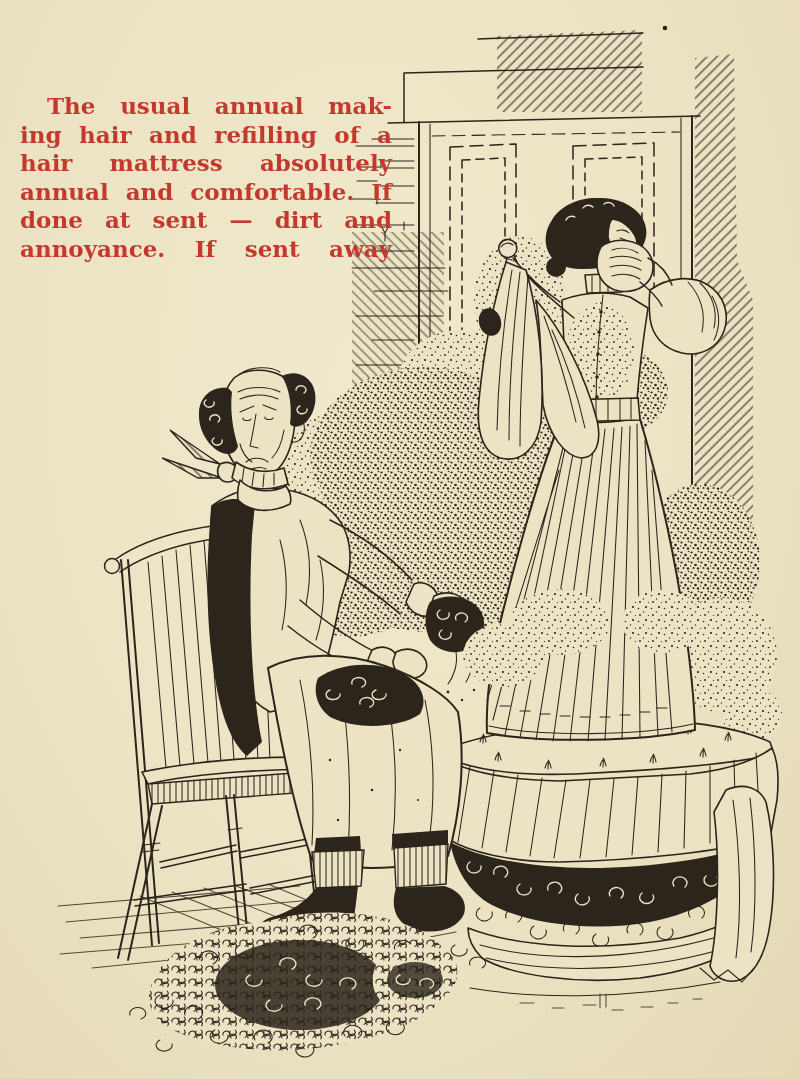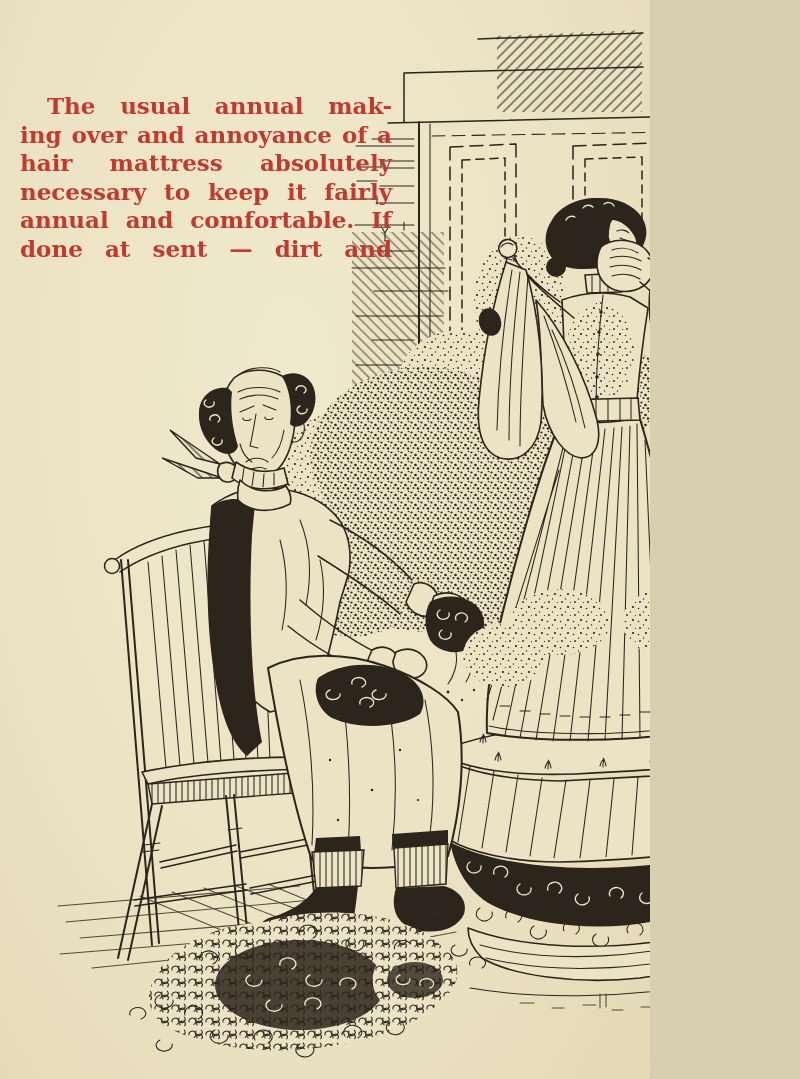--- a/index.html
+++ b/index.html
@@ -1,18 +1,18 @@
 <!DOCTYPE html>
 <html style="--paper: #ece3c4; --ink: #2b251b; --red: #c4392e;"><head>
 <meta charset="utf-8">
 <style>
   :root{ --paper:#ece3c4; --ink:#2b251b; --red:#c4392e; }
   html,body{margin:0;padding:0;background:#d8cfae;}
   .page{
-    position:relative;width:650px;height:1079px;overflow:hidden;
+    position:relative;width:800px;height:1079px;overflow:hidden;
     background:radial-gradient(ellipse at 45% 35%, #f1e9cc 0%, var(--paper) 55%, #e3d9b5 100%);
   }
   .art{position:absolute;left:0;top:0;width:800px;height:1079px;}
   .caption{
     position:absolute;left:20px;top:92px;width:372px;
     color:var(--red);
     font-family:"DejaVu Serif","Liberation Serif",serif;
     font-weight:700;font-size:23px;line-height:28.6px;
     text-rendering:optimizeLegibility;
   }
@@ -365,20 +365,20 @@
       <path d="M380,960 C400,940 430,938 448,952 C462,964 460,985 444,998
                C425,1012 395,1012 380,1000 C370,988 370,972 380,960 Z" fill="url(#curls)"></path>
       <ellipse cx="415" cy="980" rx="28" ry="18" class="fi" opacity="0.8"></ellipse>
       <path class="pp" d="M400,975 a7,5 0 1 0 10,4 M420,985 a7,5 0 1 1 10,3"></path>
       <path class="st1" d="M455,945 a8,6 0 1 0 12,4 M470,965 a8,6 0 1 1 12,3 M160,1040 a8,6 0 1 0 12,4 M130,1015 a8,6 0 1 1 11,4"></path>
     </g>
   </svg>
 
   <div class="caption">
     <div class="ln first">The usual annual mak-</div>
-    <div class="ln">ing over and annoyance of a</div>
+    <div class="ln">ing hair and refilling of a</div>
     <div class="ln">hair mattress absolutely</div>
-    <div class="ln">necessary to keep it fairly</div>
     <div class="ln">annual and comfortable.  If</div>
     <div class="ln">done at sent — dirt and</div>
+    <div class="ln">annoyance.  If sent away</div>
   </div>
 
 </div>
 
 </body></html>

